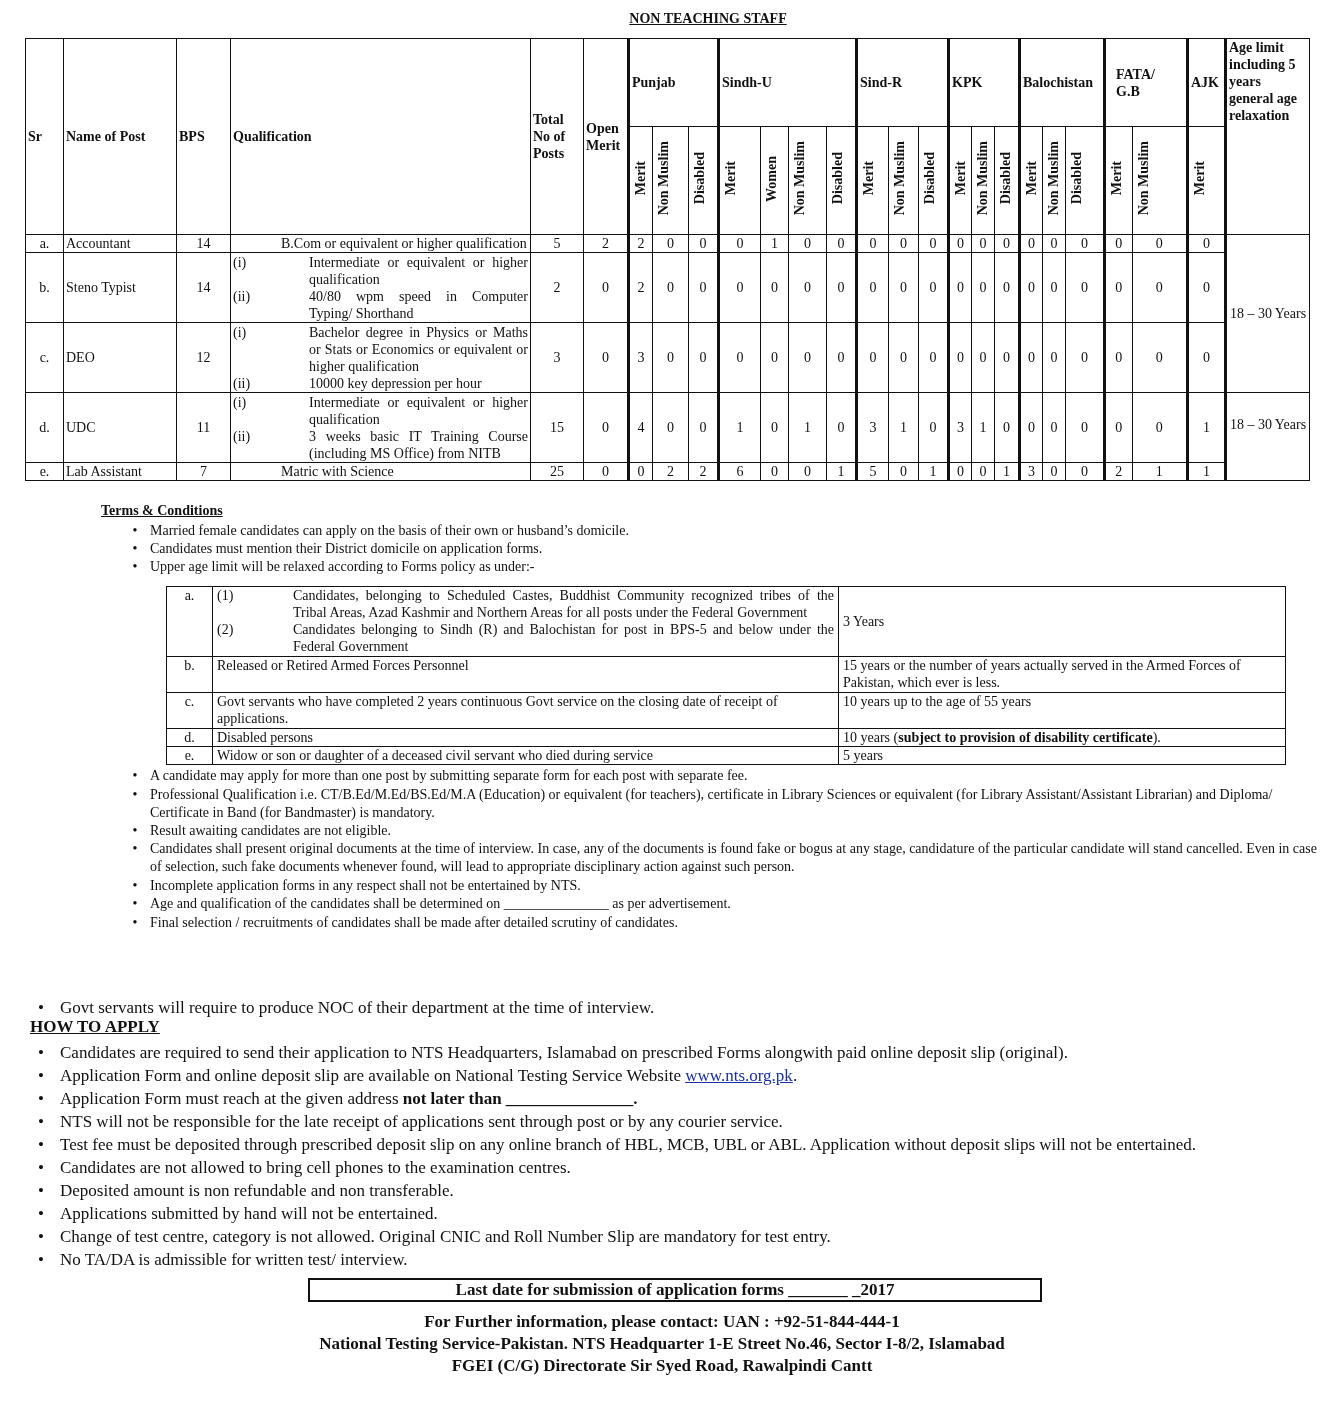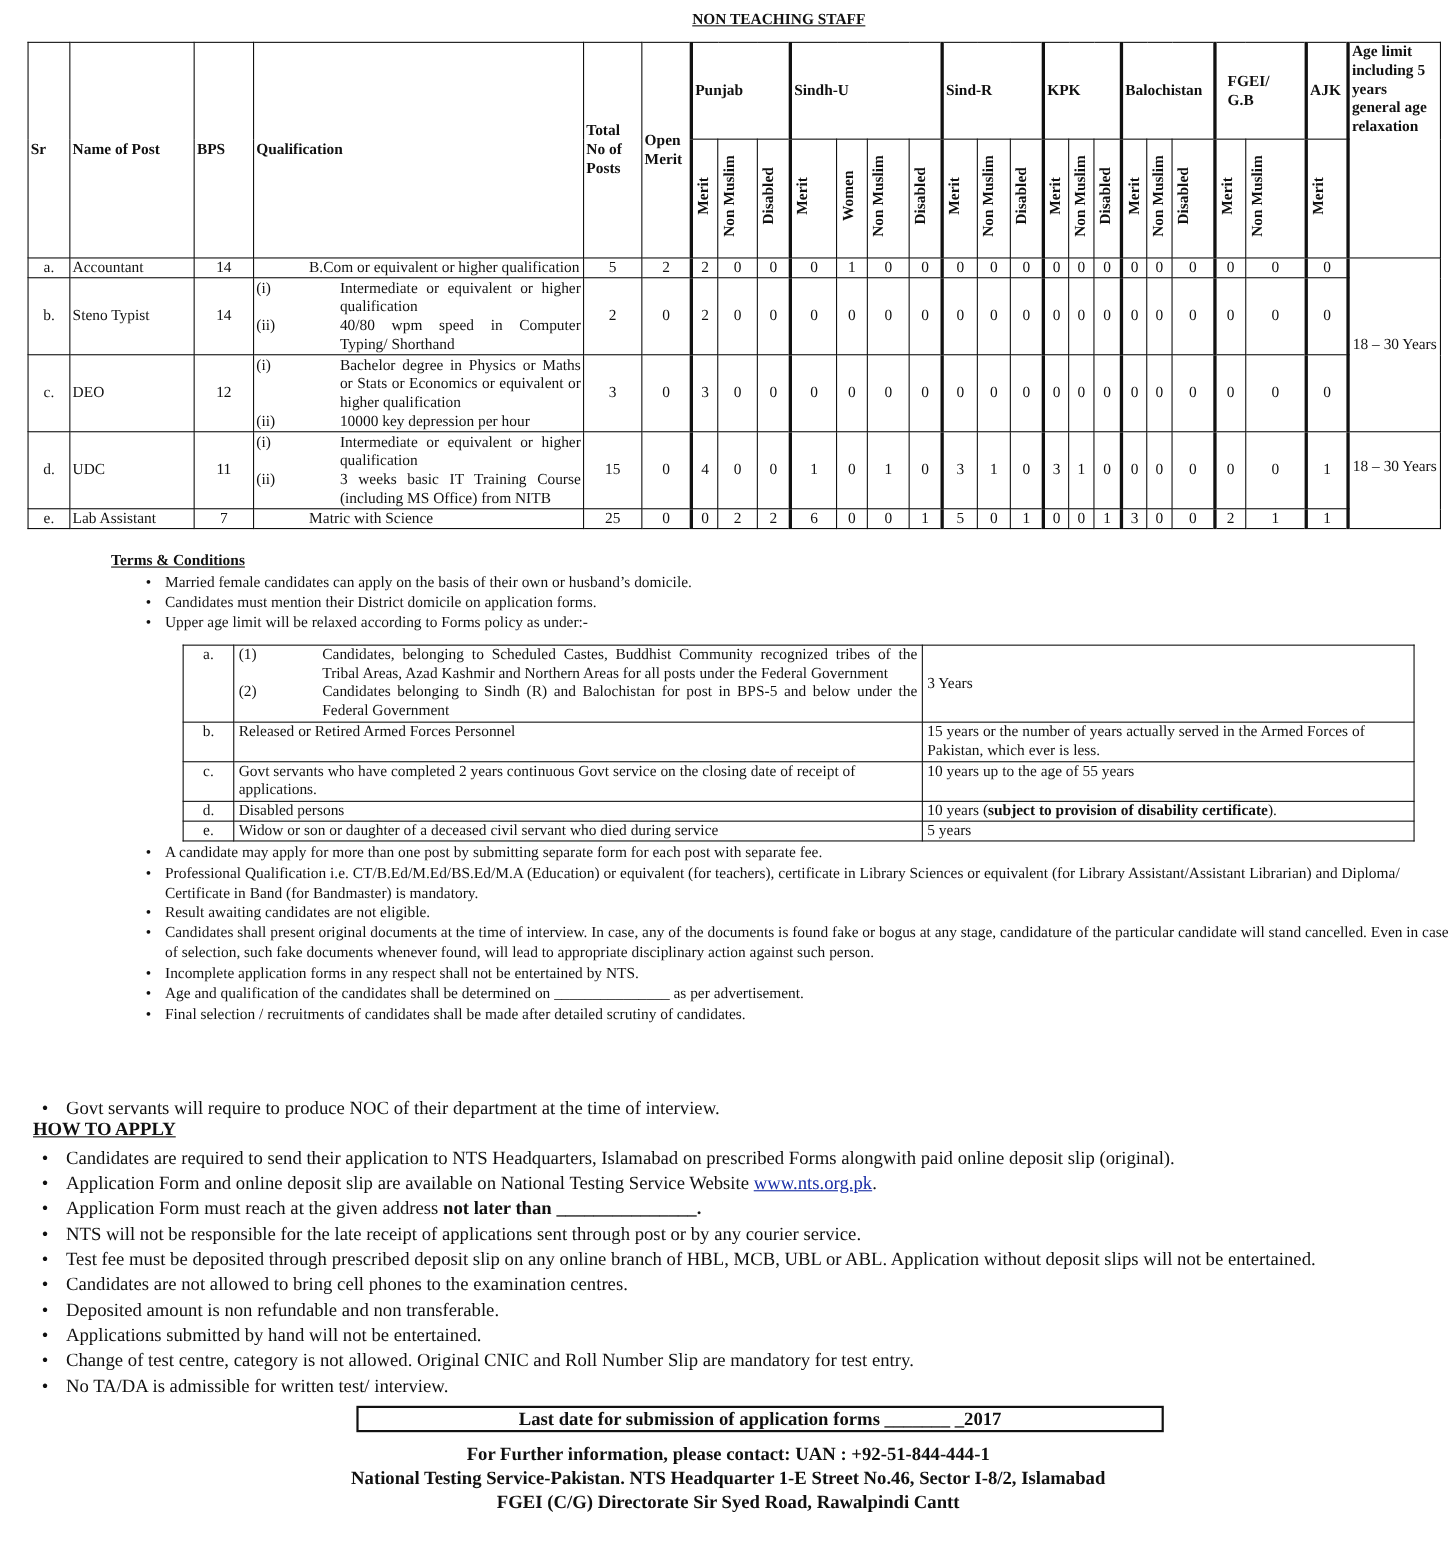--- a/index.html
+++ b/index.html
@@ -33,21 +33,21 @@
   .bul-row .dot { width: 30px; flex: none; text-align: center; }
   .bul-row .btxt { flex: 1; }
   table.relax { position: absolute; left: 166px; top: 586px; width: 1120px;
                 border-collapse: collapse; table-layout: fixed; font-size: 14px; line-height: 17px; }
   table.relax td { border: 1px solid #111; padding: 0 4px; vertical-align: top; }
   table.relax td.lbl { text-align: center; width: 37px; }
   table.relax td.mid { width: 617px; }
   .big { font-size: 17px; line-height: 23px; }
   .big .dot { width: 38px; }
   a.link { color: #1a2ea6; text-decoration: underline; }
-  .lastdate { position: absolute; left: 324px; top: 1278px; width: 730px; height: 20px;
+  .lastdate { position: absolute; left: 308px; top: 1278px; width: 730px; height: 20px;
               border: 2px solid #111; text-align: center; font-weight: bold; font-size: 17px; line-height: 20px; }
   .footer { position: absolute; left: 0; width: 1324px; text-align: center; font-weight: bold;
             font-size: 17px; line-height: 22px; }
 </style>
 </head>
 <body>
 
 <div class="abs title" style="width:1416px;left:0;">NON TEACHING STAFF</div>
 
 <table class="staff">
@@ -85,21 +85,21 @@
       <th class="hl" rowspan="2">Name of Post</th>
       <th class="hl" rowspan="2">BPS</th>
       <th class="hl" rowspan="2">Qualification</th>
       <th class="hl" rowspan="2">Total No of Posts</th>
       <th class="hl" rowspan="2">Open Merit</th>
       <th class="hc thickL" colspan="3">Punjab</th>
       <th class="hc thickL" colspan="4">Sindh-U</th>
       <th class="hc thickL" colspan="3">Sind-R</th>
       <th class="hc thickL" colspan="3">KPK</th>
       <th class="hc thickL" colspan="3">Balochistan</th>
-      <th class="hc thickL" colspan="2" style="width:60px;padding:0 10px;">FGEI/ G.B</th>
+      <th class="hc thickL" colspan="2" style="width:60px;padding:0 10px;">FATA/ G.B</th>
       <th class="hc thickL" colspan="1">AJK</th>
       <th class="hc thickL" rowspan="2" style="vertical-align:top">Age limit including 5 years general age relaxation</th>
     </tr>
     <tr id="sub-header-row" style="height:108px">
         <th class="hc sub thickL"><span class="vert">Merit</span></th>
         <th class="hc sub"><span class="vert">Non Muslim</span></th>
         <th class="hc sub"><span class="vert">Disabled</span></th>
         <th class="hc sub thickL"><span class="vert">Merit</span></th>
         <th class="hc sub"><span class="vert">Women</span></th>
         <th class="hc sub"><span class="vert">Non Muslim</span></th>

